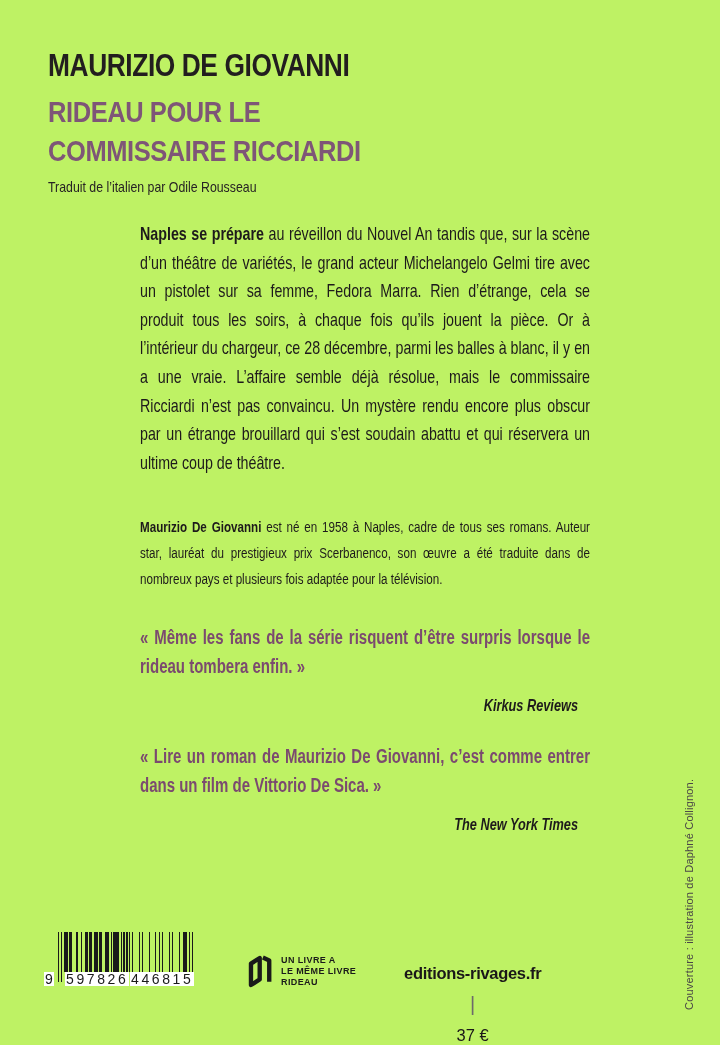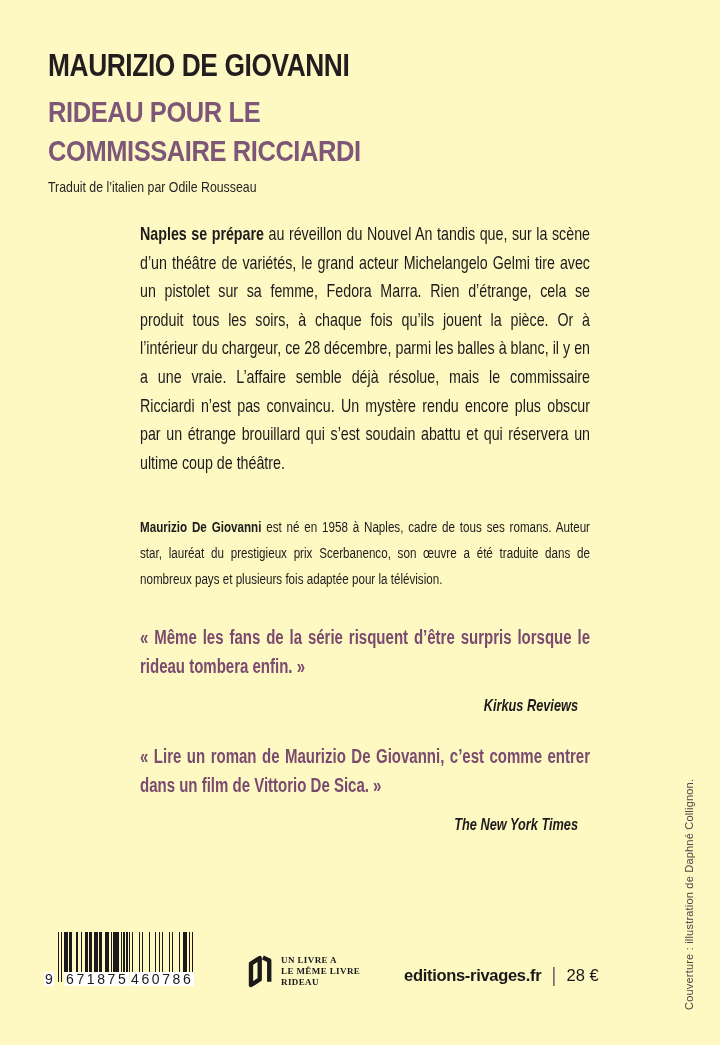--- a/index.html
+++ b/index.html
@@ -1,18 +1,18 @@
 <!DOCTYPE html>
 <html><head>
 <meta charset="utf-8">
 <style>
   * { margin:0; padding:0; box-sizing:border-box; }
   html,body { background:#ffffff; }
   .cover {
-    position:relative; width:720px; height:1045px; background:#fef9c3;
+    position:relative; width:720px; height:1045px; background:#bef264;
     font-family:"Liberation Sans", sans-serif; color:#1f1c1d; overflow:hidden;
   }
 
   
   .masthead {
     position:absolute; left:48px; top:48px; width:560px;
     transform:scaleX(0.85); transform-origin:0 0;
   }
   .author {
     font-size:31px; font-weight:700; letter-spacing:-0.5px; color:#221e1f;
@@ -52,25 +52,25 @@
   .bc-digit {
     position:absolute; top:40px; font-size:14px; letter-spacing:2.6px;
     color:#1a1a1a; background:#fff; line-height:14px; padding:0 1px;
   }
   .bc-first { left:0; letter-spacing:0; }
   .bc-left  { left:21px; }
   .bc-right { left:86px; }
 
   .price-logo { position:absolute; left:247px; top:951px; display:flex; align-items:center; gap:7px; }
   .price-logo-text {
-    font-size:9px; font-weight:700; letter-spacing:0.4px; line-height:11px; color:#1a1a1a;font-family:Liberation Serif, serif;
+    font-size:9px; font-weight:700; letter-spacing:0.4px; line-height:11px; color:#1a1a1a;
   }
 
   .pub-line {
-    position:absolute; left:404px; top:964px; display:flex; align-items:center; gap:10px;
+    position:absolute; left:404px; top:964px; display:flex; align-items:center; gap:10px;flex-direction:column;
   }
   .publisher { font-size:16.5px; font-weight:700; letter-spacing:-0.3px; color:#1a1718; }
   .pub-sep { font-size:20px; font-weight:300; color:#6d6a6b; }
   .price { font-size:16.5px; color:#1a1718; }
 
   .credit {
     position:absolute; left:683px; top:1010px; white-space:nowrap;
     transform:rotate(-90deg); transform-origin:0 0;
     font-size:11px; color:#4a4647; letter-spacing:0.2px;
   }
@@ -147,37 +147,37 @@
         <rect x="110.84" y="0" width="1.42" height="40" fill="#1a1a1a"></rect>
         <rect x="113.68" y="0" width="1.42" height="40" fill="#1a1a1a"></rect>
         <rect x="120.79" y="0" width="1.42" height="40" fill="#1a1a1a"></rect>
         <rect x="125.05" y="0" width="1.42" height="40" fill="#1a1a1a"></rect>
         <rect x="126.47" y="0" width="1.42" height="40" fill="#1a1a1a"></rect>
         <rect x="127.89" y="0" width="1.42" height="40" fill="#1a1a1a"></rect>
         <rect x="130.74" y="0" width="1.42" height="50" fill="#1a1a1a"></rect>
         <rect x="133.58" y="0" width="1.42" height="50" fill="#1a1a1a"></rect>
       </svg>
     <span class="bc-digit bc-first">9</span>
-    <span class="bc-digit bc-left">671875</span>
-    <span class="bc-digit bc-right">460786</span>
+    <span class="bc-digit bc-left">597826</span>
+    <span class="bc-digit bc-right">446815</span>
   </div>
 
   <div class="price-logo">
     <svg width="27" height="41" viewBox="0 0 34 46">
       <path d="M5,13 L16,6 L16,33 L5,40 Z" fill="none" stroke="#1a1a1a" stroke-width="5.5" stroke-linejoin="round"></path>
       <path d="M20,5.5 L28,9 L28,36" fill="none" stroke="#1a1a1a" stroke-width="5.5" stroke-linejoin="round" stroke-linecap="butt"></path>
     </svg>
     <div class="price-logo-text">
       <div>UN LIVRE A</div>
       <div>LE MÊME LIVRE</div>
       <div>RIDEAU</div>
     </div>
   </div>
 
   <div class="pub-line">
     <span class="publisher">editions-rivages.fr</span>
     <span class="pub-sep">|</span>
-    <span class="price">28 €</span>
+    <span class="price">37 €</span>
   </div>
 
   <div class="credit">Couverture : illustration de Daphné Collignon.</div>
 
 </div>
 
 </body></html>

